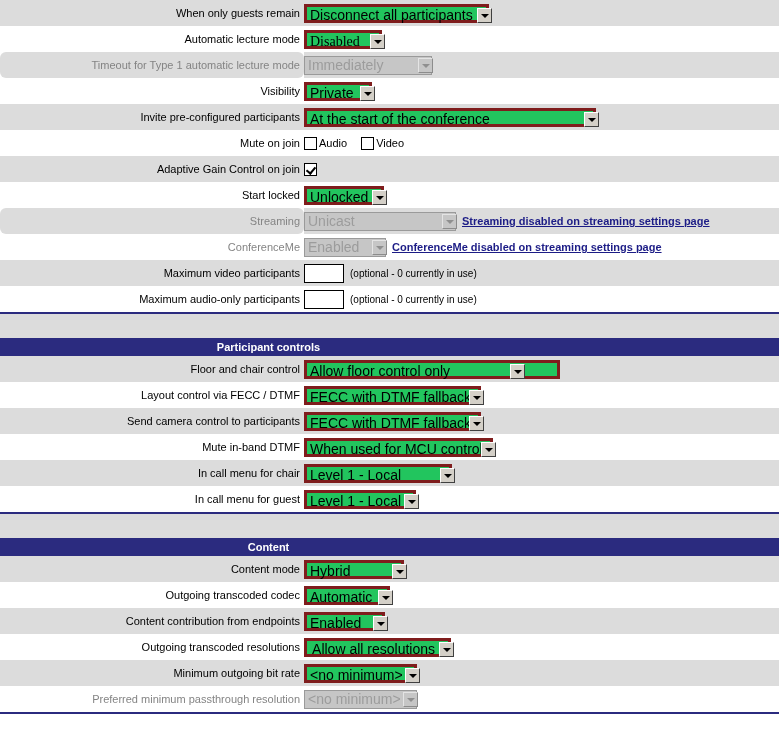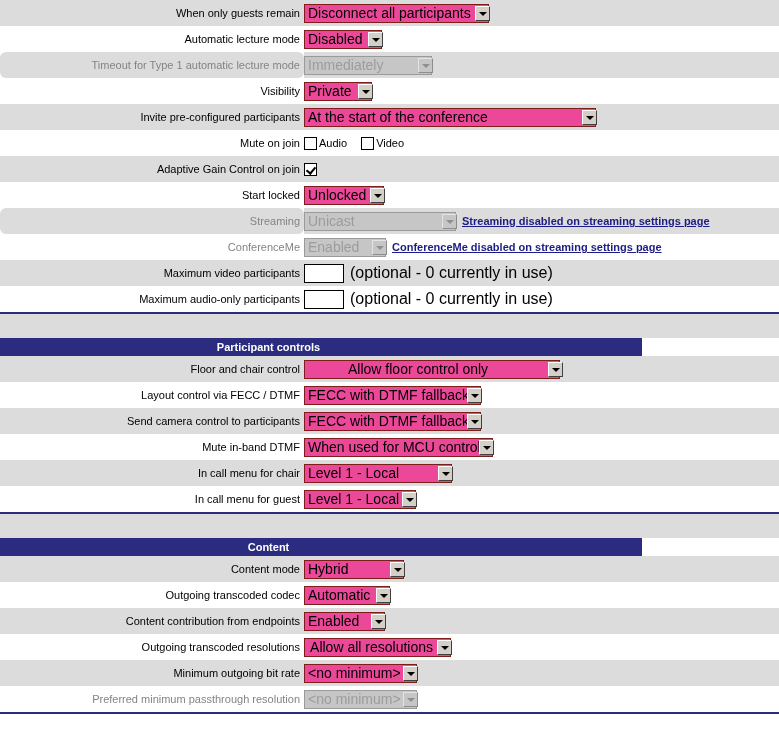--- a/index.html
+++ b/index.html
@@ -45,22 +45,22 @@
     padding: 0;
     white-space: nowrap;
   }
   tr.shade td { background: #dcdcdc; }
   tr.plain td { background: #ffffff; }
 
   
   .sel {
     display: inline-block;
     vertical-align: middle;
-    border: 1px solid #7f1d1d;
-    background: #ec4899;
+    border: 3px solid #7f1d1d;
+    background: #22c55e;
     height: 19px;
     box-sizing: border-box;
     position: relative;
     padding: 0;
     line-height: 17px;
     font-size: 14px;
     font-family: "Liberation Sans", sans-serif;
     white-space: nowrap;
   }
   .sel .txt {
@@ -145,21 +145,21 @@
   .txtinput {
     display: inline-block;
     width: 40px;
     height: 19px;
     border: 1px solid #000000;
     background: #ffffff;
     vertical-align: middle;
     box-sizing: border-box;
   }
   .hint {
-    font-size: 16px;
+    font-size: 10px;
     vertical-align: middle;
     margin-left: 6px;
   }
 
   
   a.wlink {
     color: #1c1c86;
     font-weight: bold;
     font-size: 11px;
     text-decoration: underline;
@@ -174,21 +174,21 @@
     border-top: 2px solid #2b2b7f;
   }
   .section-head {
     background: #2b2b7f;
     color: #ffffff;
     font-weight: bold;
     font-size: 11px;
     text-align: center;
     height: 18px;
     line-height: 18px;
-    width: 642px;
+    width: 779px;
   }
   .section-head .inner {
     display: block;
     width: 537px;
     text-align: center;
   }
   .bottom-rule {
     border-top: 2px solid #2b2b7f;
     height: 0;
   }
@@ -198,21 +198,21 @@
 
 <div class="page">
     <table class="settings">
       <tbody>
         <tr class="row shade">
           <td class="label">When only guests remain</td>
           <td class="field"><span class="sel" style="width: 185px;"><span class="txt" style="width: 163px;">Disconnect all participants</span><span class="arrow"></span></span></td>
         </tr>
         <tr class="row plain">
           <td class="label">Automatic lecture mode</td>
-          <td class="field"><span class="sel" style="width: 78px;"><span class="txt" style="width: 56px;">Disabled</span><span class="arrow"></span></span></td>
+          <td class="field"><span class="sel" style="width: 78px; font-family: Liberation Serif, serif;"><span class="txt" style="width: 56px;">Disabled</span><span class="arrow"></span></span></td>
         </tr>
         <tr class="row shade">
           <td class="label dim">Timeout for Type 1 automatic lecture mode</td>
           <td class="field"><span class="sel disabled" style="width: 128px;"><span class="txt" style="width: 106px;">Immediately</span><span class="arrow"></span></span></td>
         </tr>
         <tr class="row plain">
           <td class="label">Visibility</td>
           <td class="field"><span class="sel" style="width: 68px;"><span class="txt" style="width: 46px;">Private</span><span class="arrow"></span></span></td>
         </tr>
         <tr class="row shade">
@@ -250,21 +250,21 @@
       </tbody>
     </table>
     <div class="section-gap"></div>
     <div class="section-head">
       <span class="inner">Participant controls</span>
     </div>
     <table class="settings">
       <tbody>
         <tr class="row shade">
           <td class="label">Floor and chair control</td>
-          <td class="field"><span class="sel" style="width: 256px; padding-left: 40px;"><span class="txt" style="width: 196px;">Allow floor control only</span><span class="arrow"></span></span></td>
+          <td class="field"><span class="sel" style="width: 256px;"><span class="txt" style="width: 196px;">Allow floor control only</span><span class="arrow"></span></span></td>
         </tr>
         <tr class="row plain">
           <td class="label">Layout control via FECC / DTMF</td>
           <td class="field"><span class="sel" style="width: 177px;"><span class="txt" style="width: 155px;">FECC with DTMF fallback</span><span class="arrow"></span></span></td>
         </tr>
         <tr class="row shade">
           <td class="label">Send camera control to participants</td>
           <td class="field"><span class="sel" style="width: 177px;"><span class="txt" style="width: 155px;">FECC with DTMF fallback</span><span class="arrow"></span></span></td>
         </tr>
         <tr class="row plain">

